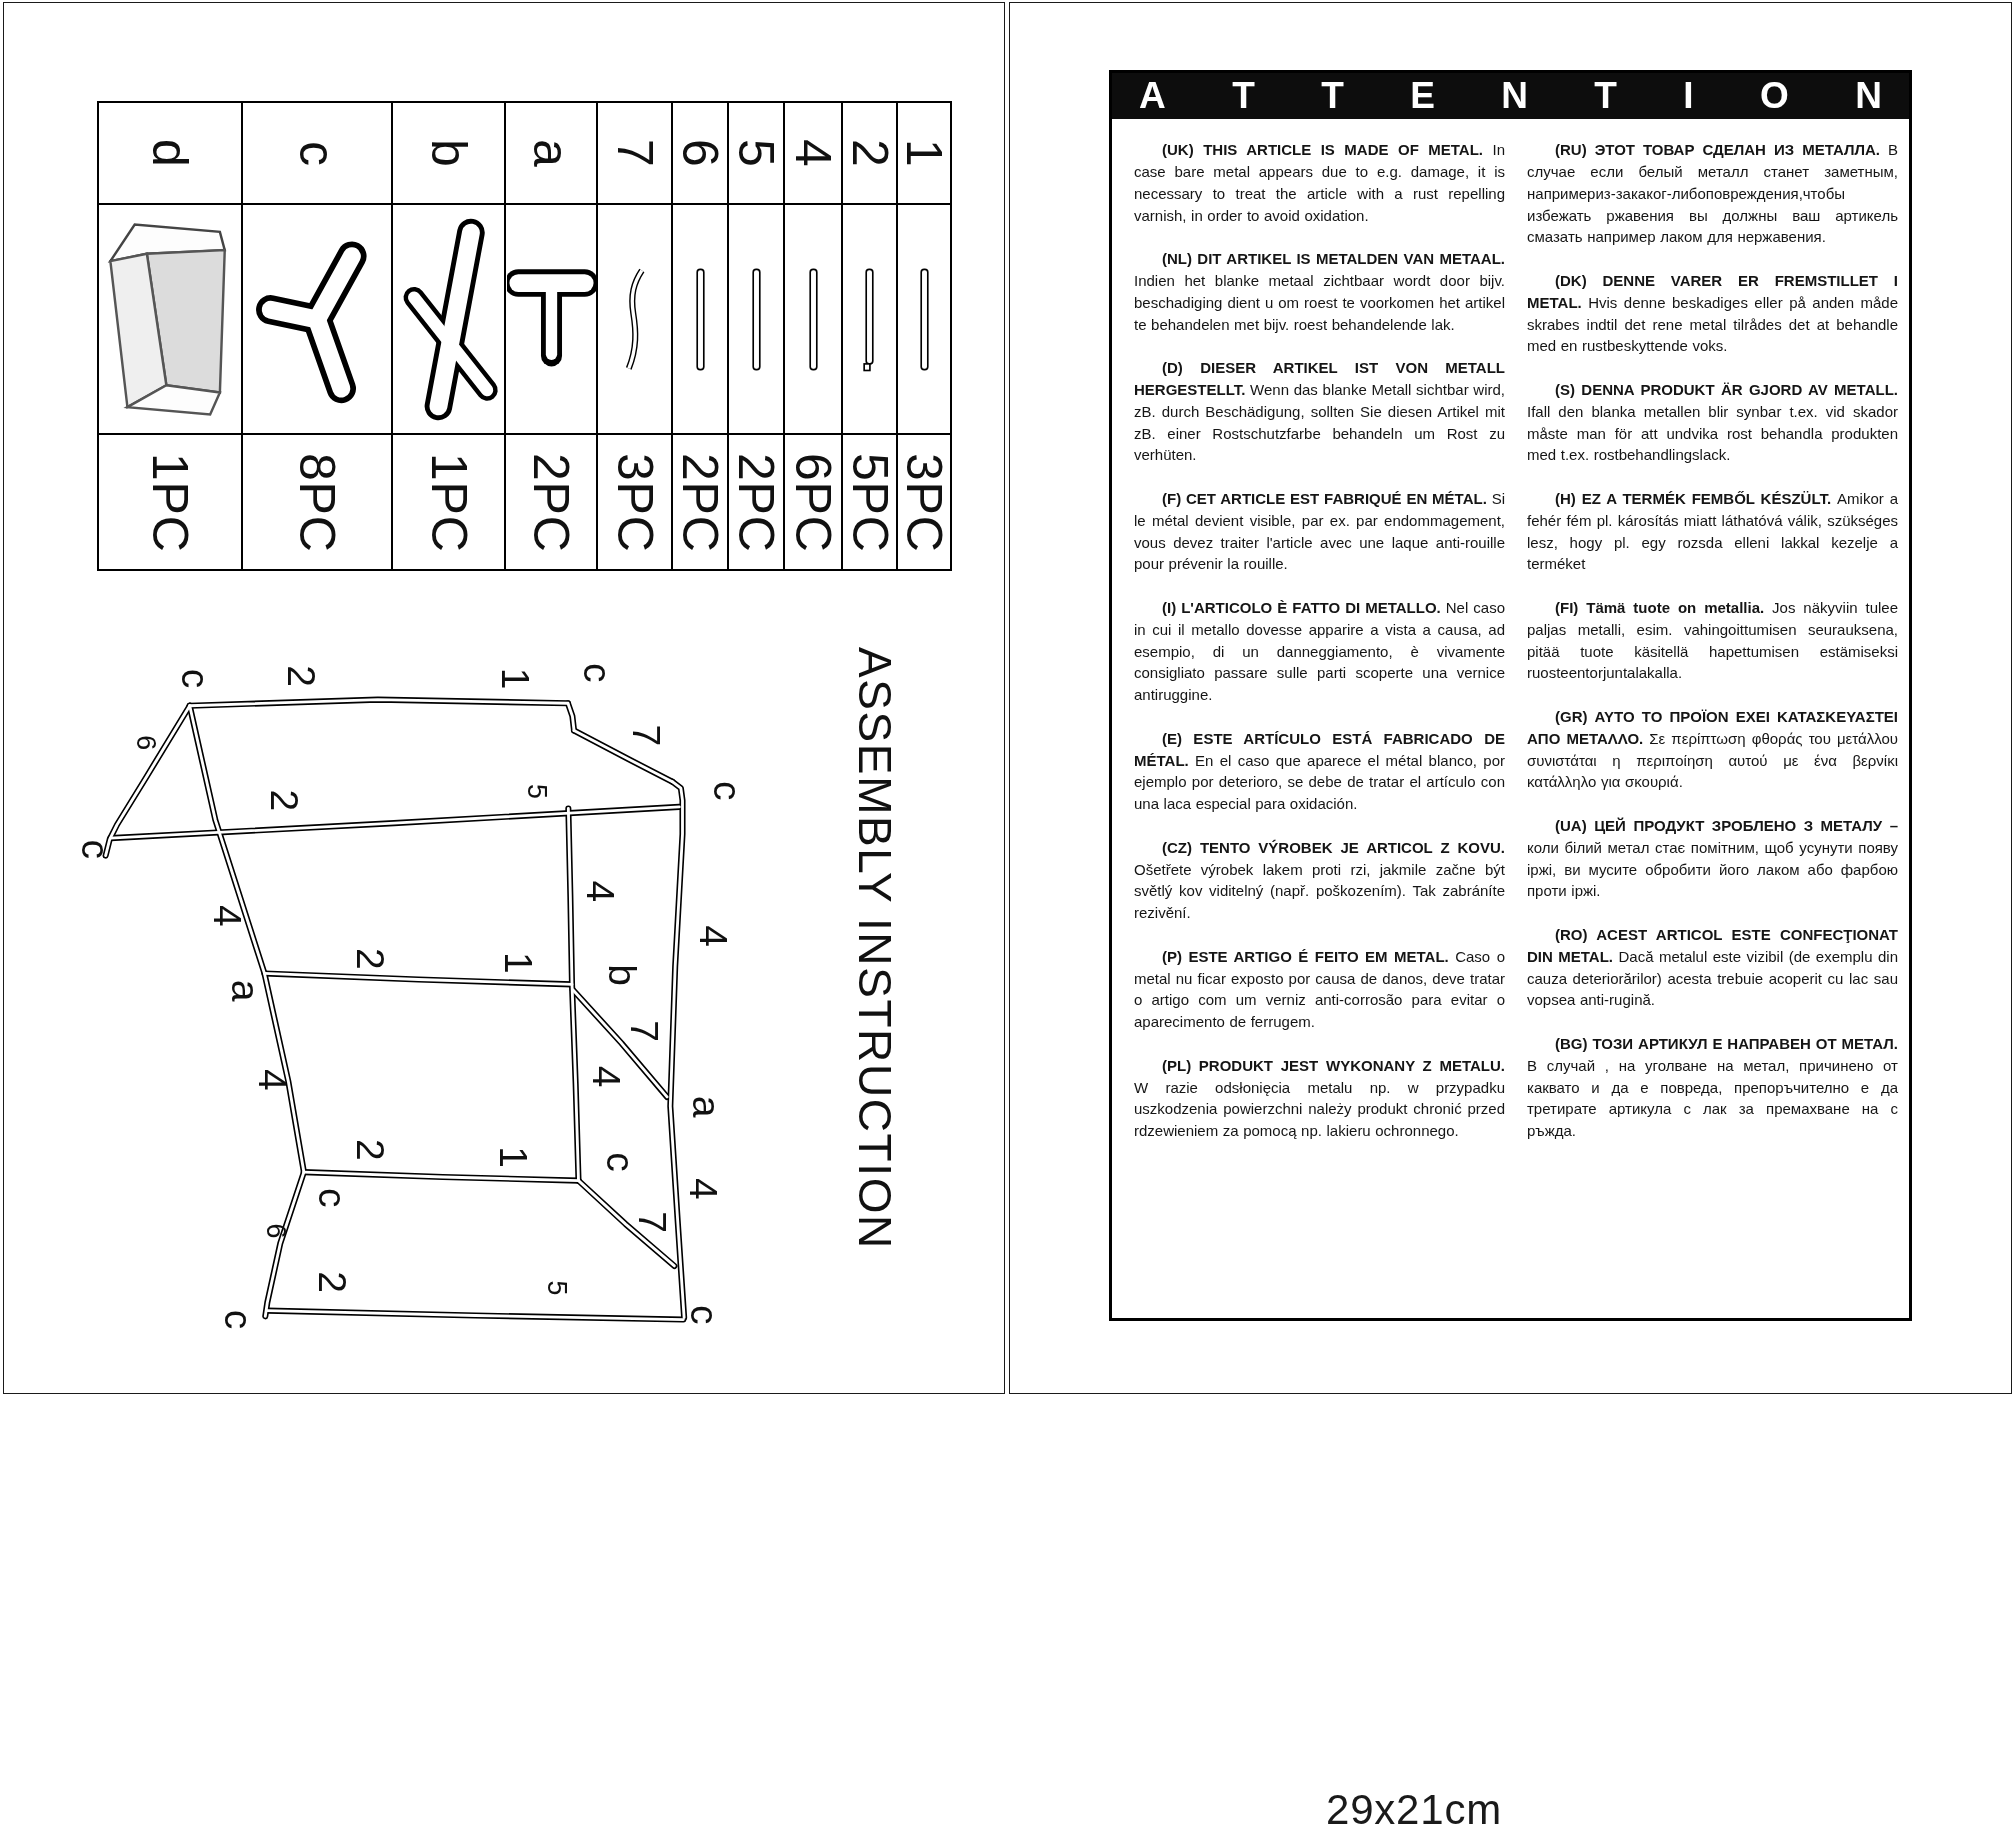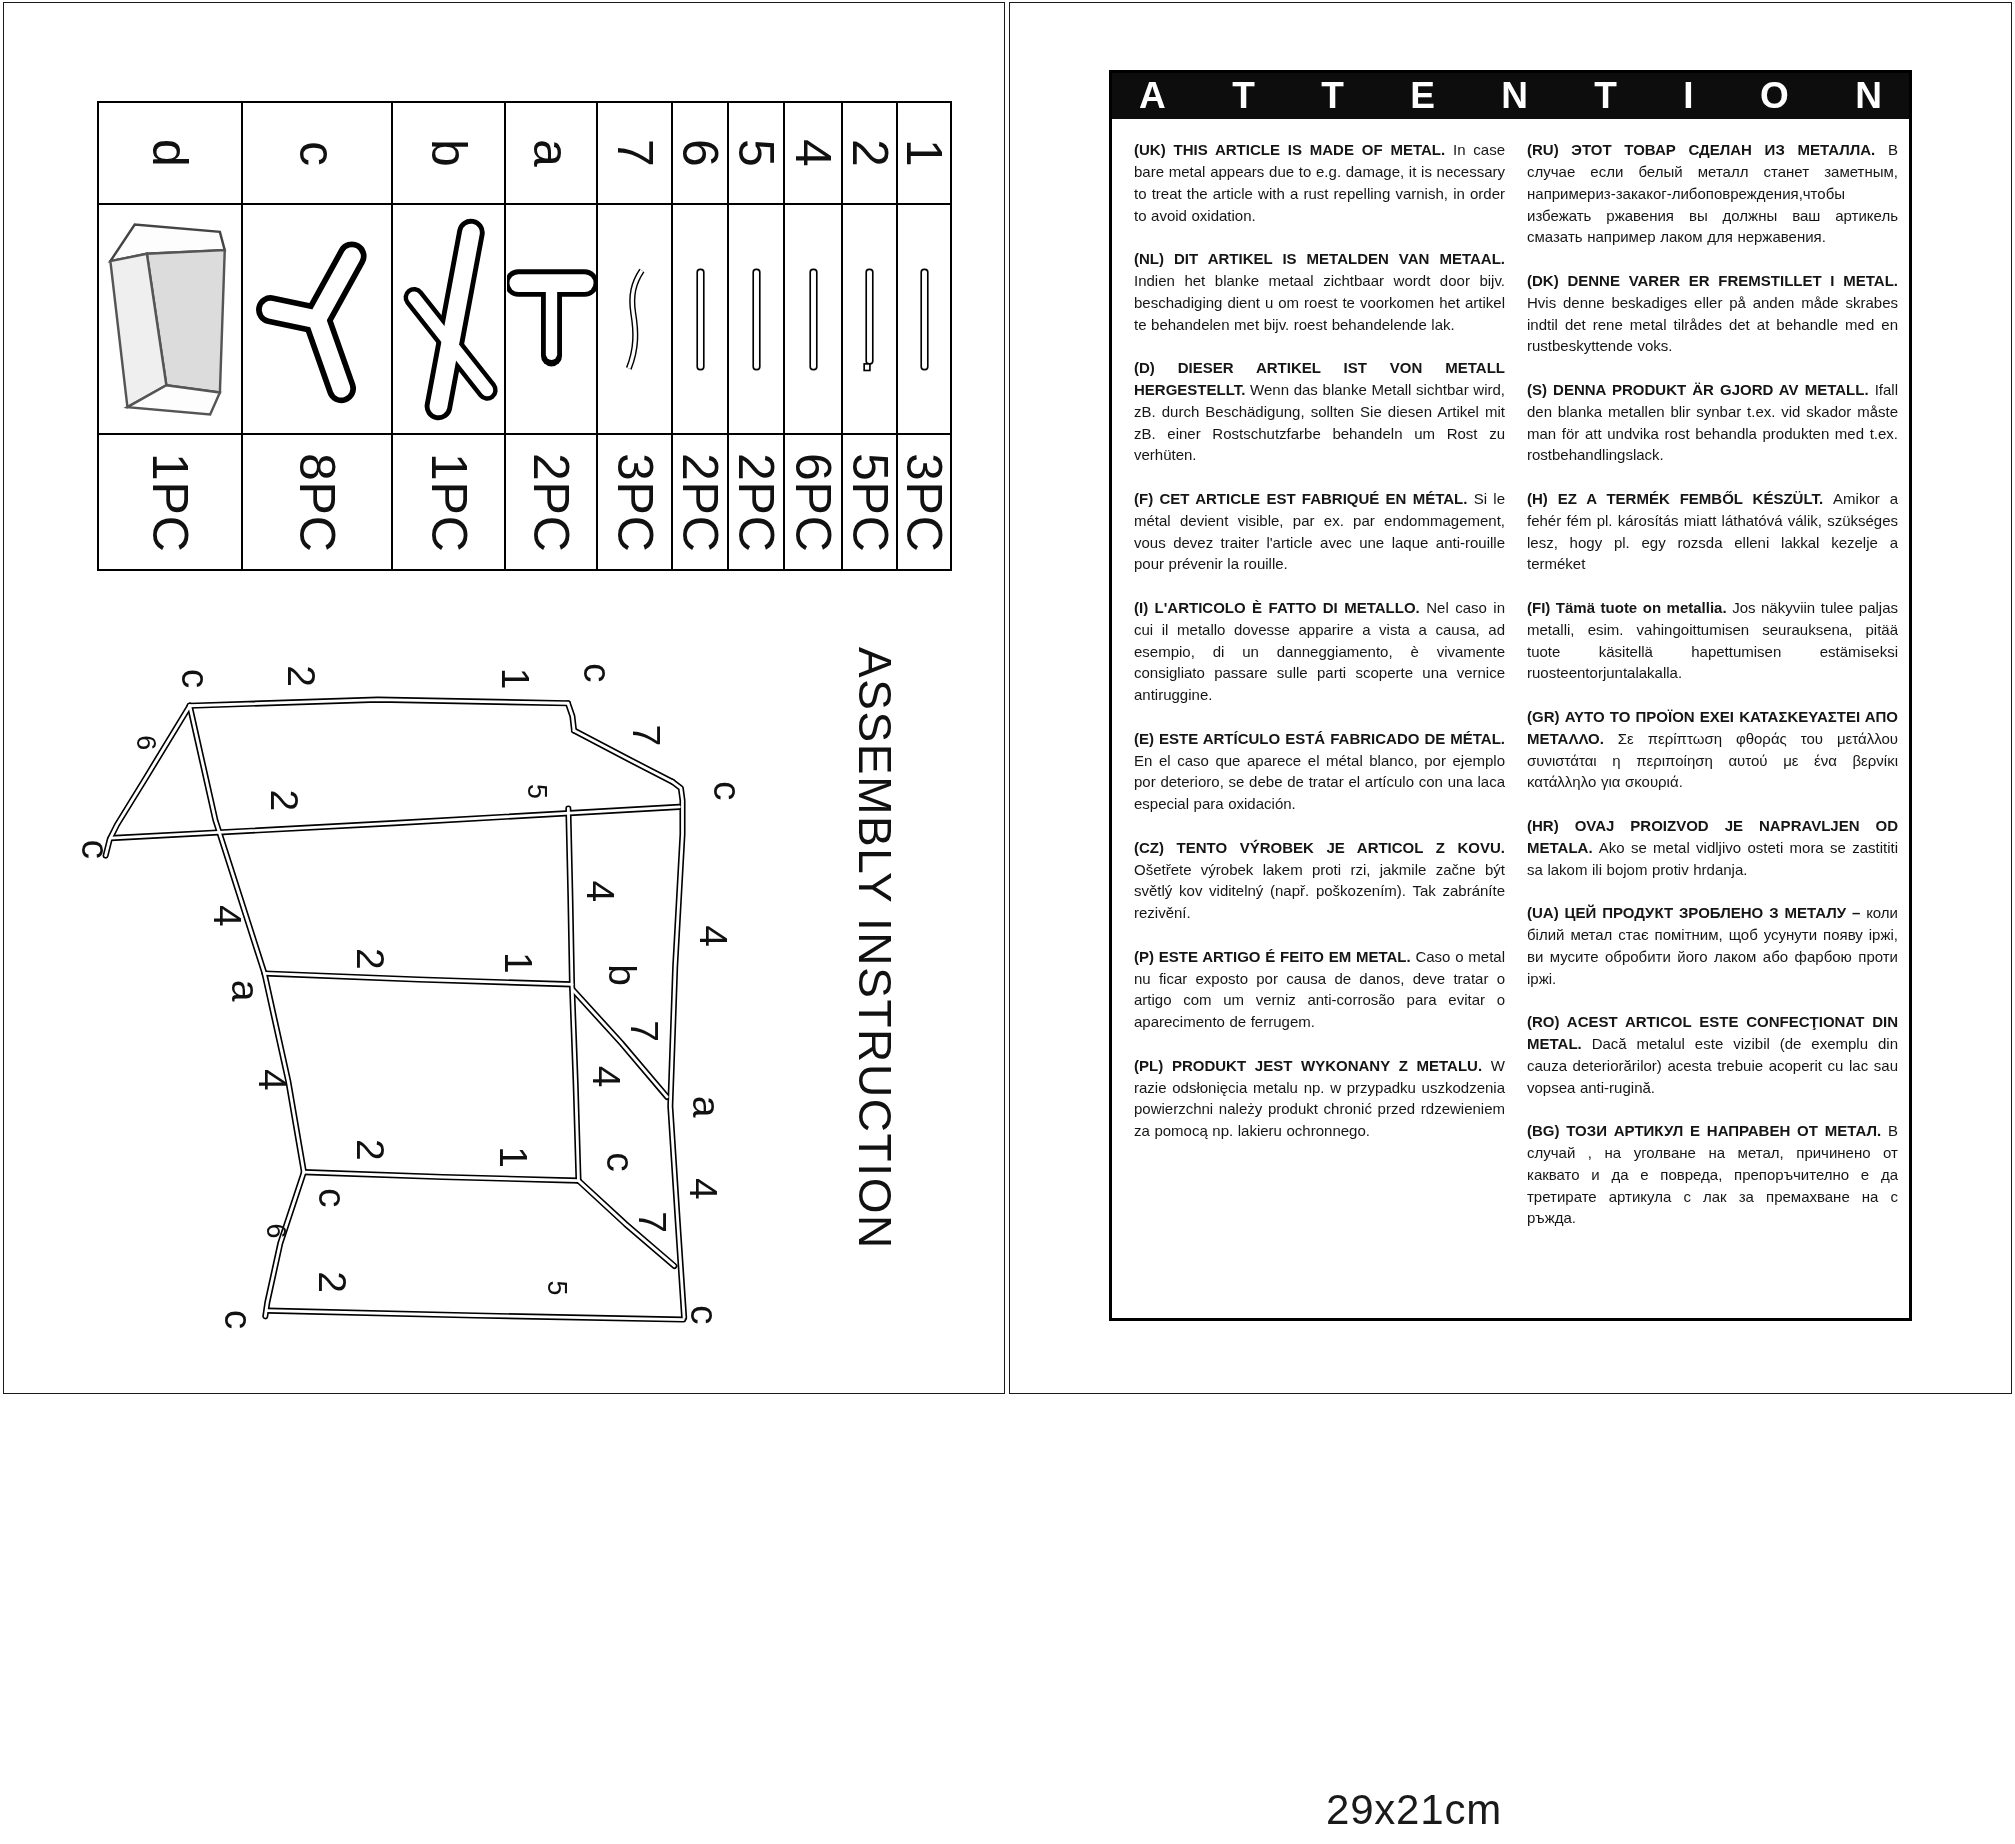--- a/index.html
+++ b/index.html
@@ -54,21 +54,21 @@
     display:flex; align-items:center; justify-content:space-between;
     padding:0 27px; font-size:37px; font-weight:bold;
   }
   .att-col { position:absolute; top:66px; width:371px; }
   #att-col-left  { left:22px; }
   #att-col-right { left:415px; }
   .att-col p {
     font-size:15px; line-height:1.45; text-align:justify;
     margin:0 0 22px 0; color:#151515; word-spacing:0.4px;
   }
-  .att-col p b { font-weight:bold; letter-spacing:0px; }
+  .att-col p b { font-weight:bold; letter-spacing:0px;margin-left:28px; }
 
   
   #size-caption {
     position:absolute; left:1326px; top:1786px;
     font-size:42px; letter-spacing:0.8px; color:#1a1a1a;
   }
 </style>
 </head>
 <body>
 
@@ -319,21 +319,20 @@
         <p><b>(P) ESTE ARTIGO É FEITO EM METAL. </b>Caso o metal nu ficar exposto por causa de danos, deve tratar o artigo com um verniz anti-corrosão para evitar o aparecimento de ferrugem.</p>
         <p><b>(PL) PRODUKT JEST WYKONANY Z METALU. </b>W razie odsłonięcia metalu np. w przypadku uszkodzenia powierzchni należy produkt chronić przed rdzewieniem za pomocą np. lakieru ochronnego.</p>
       </div>
     <div class="att-col" id="att-col-right">
         <p><b>(RU) ЭТОТ ТОВАР СДЕЛАН ИЗ МЕТАЛЛА. </b>В случае если белый металл станет заметным, напримериз-закаког-либоповреждения,чтобы избежать ржавения вы должны ваш артикель смазать например лаком для нержавения.</p>
         <p><b>(DK) DENNE VARER ER FREMSTILLET I METAL. </b>Hvis denne beskadiges eller på anden måde skrabes indtil det rene metal tilrådes det at behandle med en rustbeskyttende voks.</p>
         <p><b>(S) DENNA PRODUKT ÄR GJORD AV METALL. </b>Ifall den blanka metallen blir synbar t.ex. vid skador måste man för att undvika rost behandla produkten med t.ex. rostbehandlingslack.</p>
         <p><b>(H) EZ A TERMÉK FEMBŐL KÉSZÜLT. </b>Amikor a fehér fém pl. károsítás miatt láthatóvá válik, szükséges lesz, hogy pl. egy rozsda elleni lakkal kezelje a terméket</p>
         <p><b>(FI) Tämä tuote on metallia. </b>Jos näkyviin tulee paljas metalli, esim. vahingoittumisen seurauksena, pitää tuote käsitellä hapettumisen estämiseksi ruosteentorjuntalakalla.</p>
         <p><b>(GR) ΑΥΤΟ ΤΟ ΠΡΟΪΟΝ ΕΧΕΙ ΚΑΤΑΣΚΕΥΑΣΤΕΙ ΑΠΟ ΜΕΤΑΛΛΟ. </b>Σε περίπτωση φθοράς του μετάλλου συνιστάται η περιποίηση αυτού με ένα βερνίκι κατάλληλο για σκουριά.</p>
-        <p><b>(HR) OVAJ PROIZVOD JE NAPRAVLJEN OD METALA. </b>Ako se metal vidljivo osteti mora se zastititi sa lakom ili bojom protiv hrdanja.</p>
         <p><b>(UA) ЦЕЙ ПРОДУКТ ЗРОБЛЕНО З МЕТАЛУ – </b>коли білий метал стає помітним, щоб усунути появу іржі, ви мусите обробити його лаком або фарбою проти іржі.</p>
         <p><b>(RO) ACEST ARTICOL ESTE CONFECŢIONAT DIN METAL. </b>Dacă metalul este vizibil (de exemplu din cauza deteriorărilor) acesta trebuie acoperit cu lac sau vopsea anti-rugină.</p>
         <p><b>(BG) ТОЗИ АРТИКУЛ Е НАПРАВЕН ОТ МЕТАЛ. </b>В случай , на уголване на метал, причинено от каквато и да е повреда, препоръчително  е да третирате артикула с лак за премахване на с ръжда.</p>
       </div>
   </div>
 </div>
 
 <div id="size-caption">29x21cm</div>
 
 

